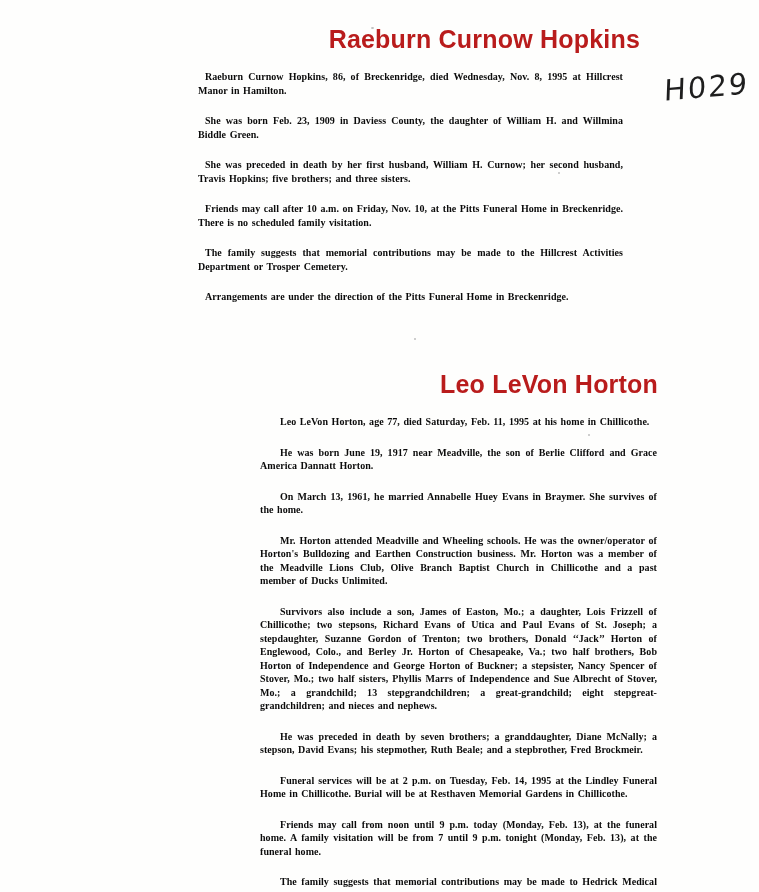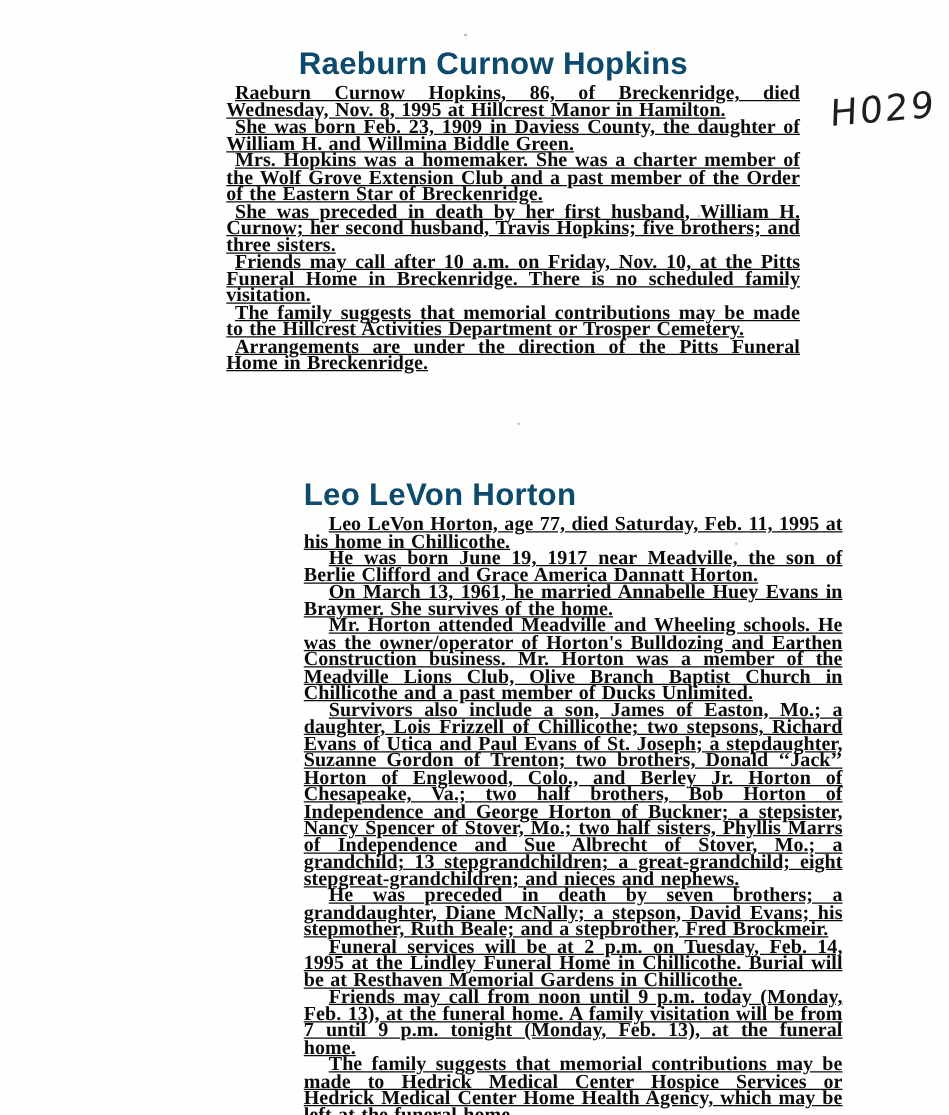--- a/index.html
+++ b/index.html
@@ -17,34 +17,33 @@
     color: #0b0b0b;
   }
   .obit {
     position: absolute;
   }
   .obit h1 {
     font-family: "Liberation Sans", sans-serif;
     font-size: 25px;
     line-height: 27px;
     font-weight: bold;
-    text-align: left;
-    margin: 12px 0 3px 0;
+    text-align: right;
+    margin: 0 0 3px 0;
     letter-spacing: 0.2px;
-    color: #0c4a6e;
+    color: #b91c1c;
   }
   .obit p {
-    margin: 0;
-    font-size: 16px;
+    margin: 17px;
+    font-size: 10px;
     line-height: 13.5px;
     font-weight: bold;
     text-align: justify;
     word-spacing: 1px;
     letter-spacing: 0.05px;
-    text-decoration: underline;
   }
   .obit-1 { left: 181px; top: 26px; width: 459px; }
   .obit-1 h1 { margin-left: 58px; }
   .obit-1 p { text-indent: 7px; }
   .obit-2 { left: 243px; top: 371px; width: 431px; }
   .obit-2 h1 { margin-right: 16px; }
   .obit-2 p { text-indent: 20px; }
   .p-gap { margin-top: 3px; }
   .handwritten {
     position: absolute;
@@ -72,21 +71,20 @@
 <body>
 
 <div class="page">
 
   <div class="handwritten">H029</div>
 
   <article class="obit obit-1">
     <h1>Raeburn Curnow Hopkins</h1>
     <p>Raeburn Curnow Hopkins, 86, of Breckenridge, died Wednesday, Nov. 8, 1995 at Hillcrest Manor in Hamilton.</p>
     <p>She was born Feb. 23, 1909 in Daviess County, the daughter of William H. and Willmina Biddle Green.</p>
-    <p>Mrs. Hopkins was a homemaker. She was a charter member of the Wolf Grove Extension Club and a past member of the Order of the Eastern Star of Breckenridge.</p>
     <p>She was preceded in death by her first husband, William H. Curnow; her second husband, Travis Hopkins; five brothers; and three sisters.</p>
     <p>Friends may call after 10 a.m. on Friday, Nov. 10, at the Pitts Funeral Home in Breckenridge. There is no scheduled family visitation.</p>
     <p>The family suggests that memorial contributions may be made to the Hillcrest Activities Department or Trosper Cemetery.</p>
     <p>Arrangements are under the direction of the Pitts Funeral Home in Breckenridge.</p>
   </article>
 
   <article class="obit obit-2">
     <h1>Leo LeVon Horton</h1>
     <p>Leo LeVon Horton, age 77, died Saturday, Feb. 11, 1995 at his home in Chillicothe.</p>
     <p>He was born June 19, 1917 near Meadville, the son of Berlie Clifford and Grace America Dannatt Horton.</p>

